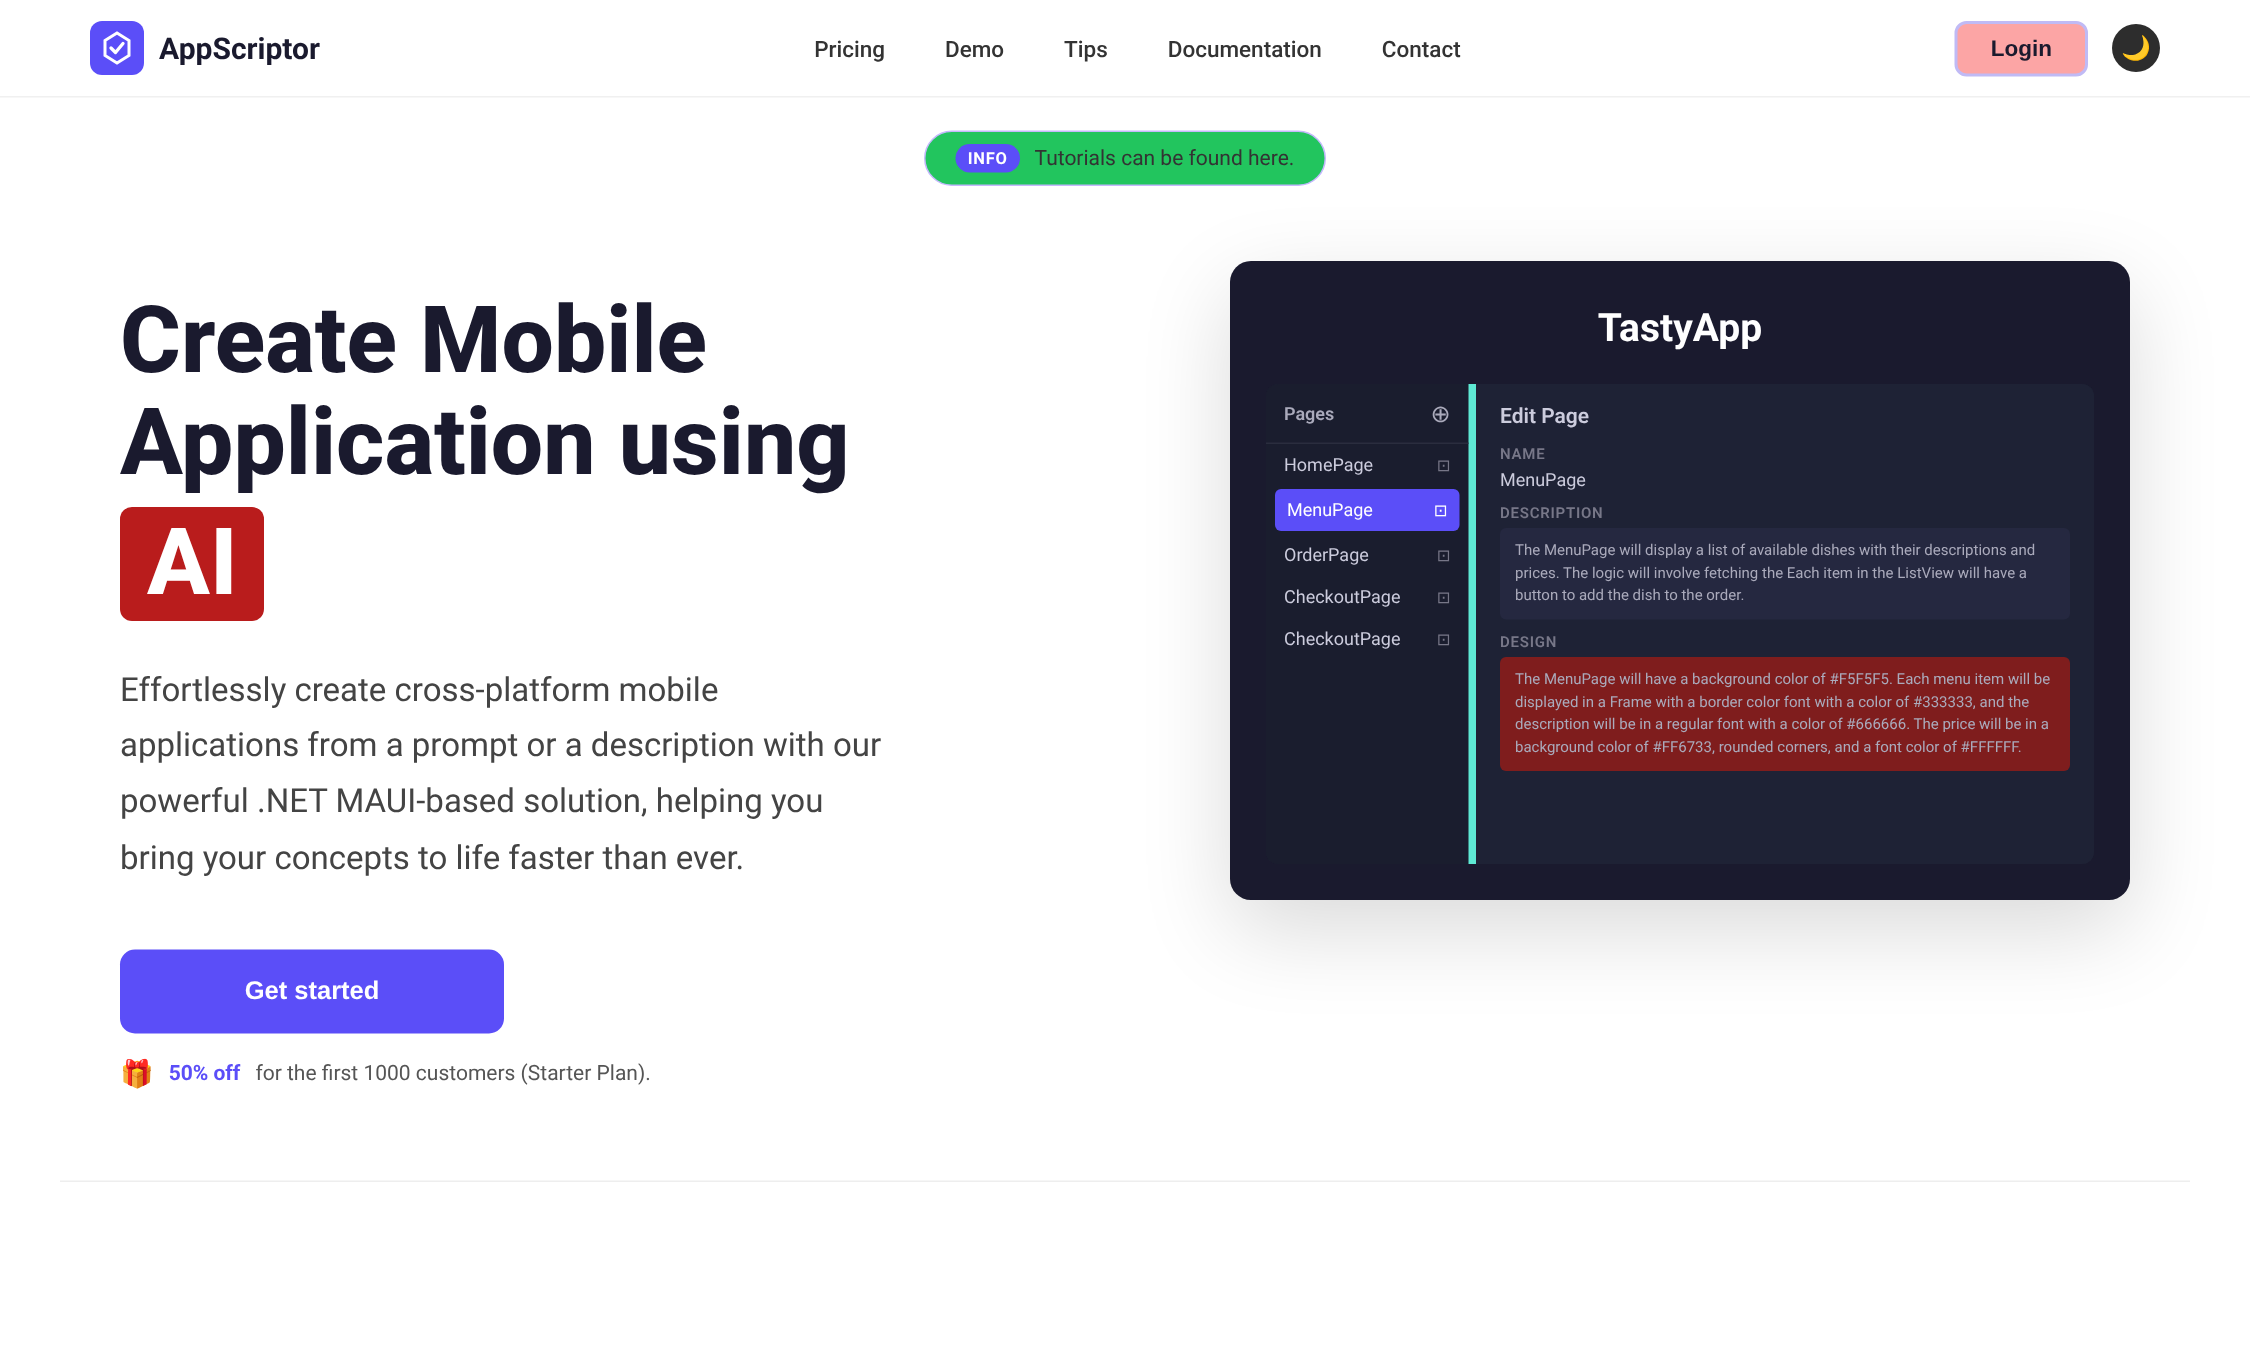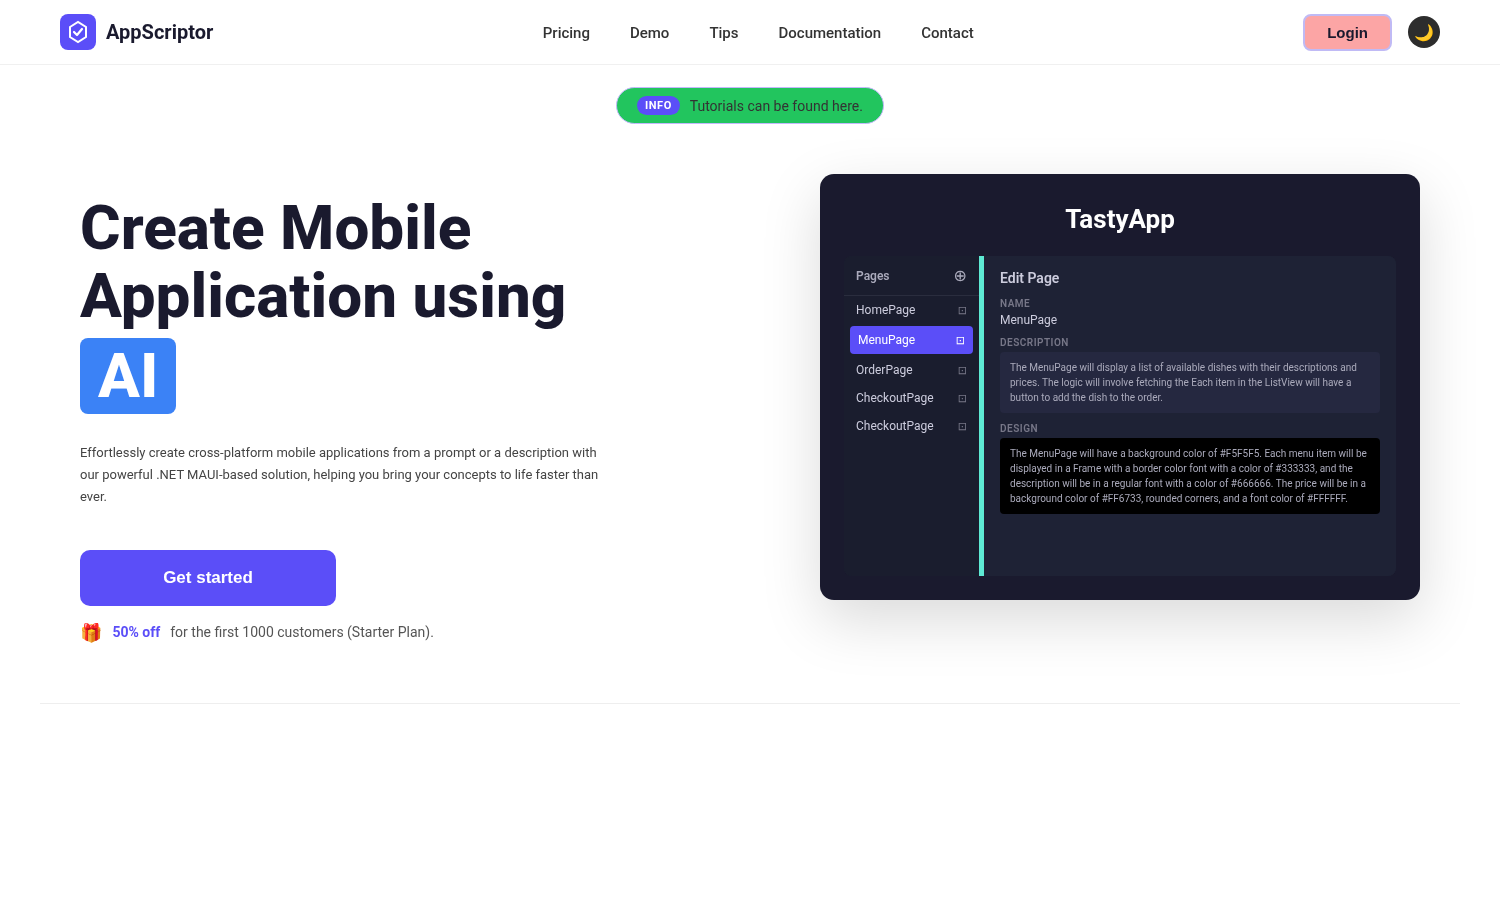--- a/index.html
+++ b/index.html
@@ -118,31 +118,31 @@
     }
     .hero-title {
       font-size: 62px;
       font-weight: 800;
       line-height: 1.1;
       color: #1a1a2e;
       margin-bottom: 8px;
     }
     .hero-ai-badge {
       display: inline-block;
-      background: #3b82f6;
+      background: #b91c1c;
       color: white;
       font-size: 62px;
       font-weight: 800;
       padding: 2px 18px;
       border-radius: 8px;
       margin-bottom: 28px;
       line-height: 1.15;
     }
     .hero-description {
-      font-size: 13px;
+      font-size: 22px;
       color: #444;
       line-height: 1.7;
       margin-bottom: 42px;
       max-width: 520px;
     }
     .get-started-btn {
       display: block;
       width: 256px;
       padding: 18px 0;
       background: #5b4ef8;
@@ -274,21 +274,21 @@
     .field-description {
       background: #252840;
       border-radius: 4px;
       padding: 8px 10px;
       color: #aab;
       font-size: 10px;
       line-height: 1.5;
       margin-bottom: 10px;
     }
     .field-design {
-      background: #000000;
+      background: #7f1d1d;
       border-radius: 4px;
       padding: 8px 10px;
       color: #aab;
       font-size: 10px;
       line-height: 1.5;
     }
 
     
     .bottom-divider {
       border: none;

